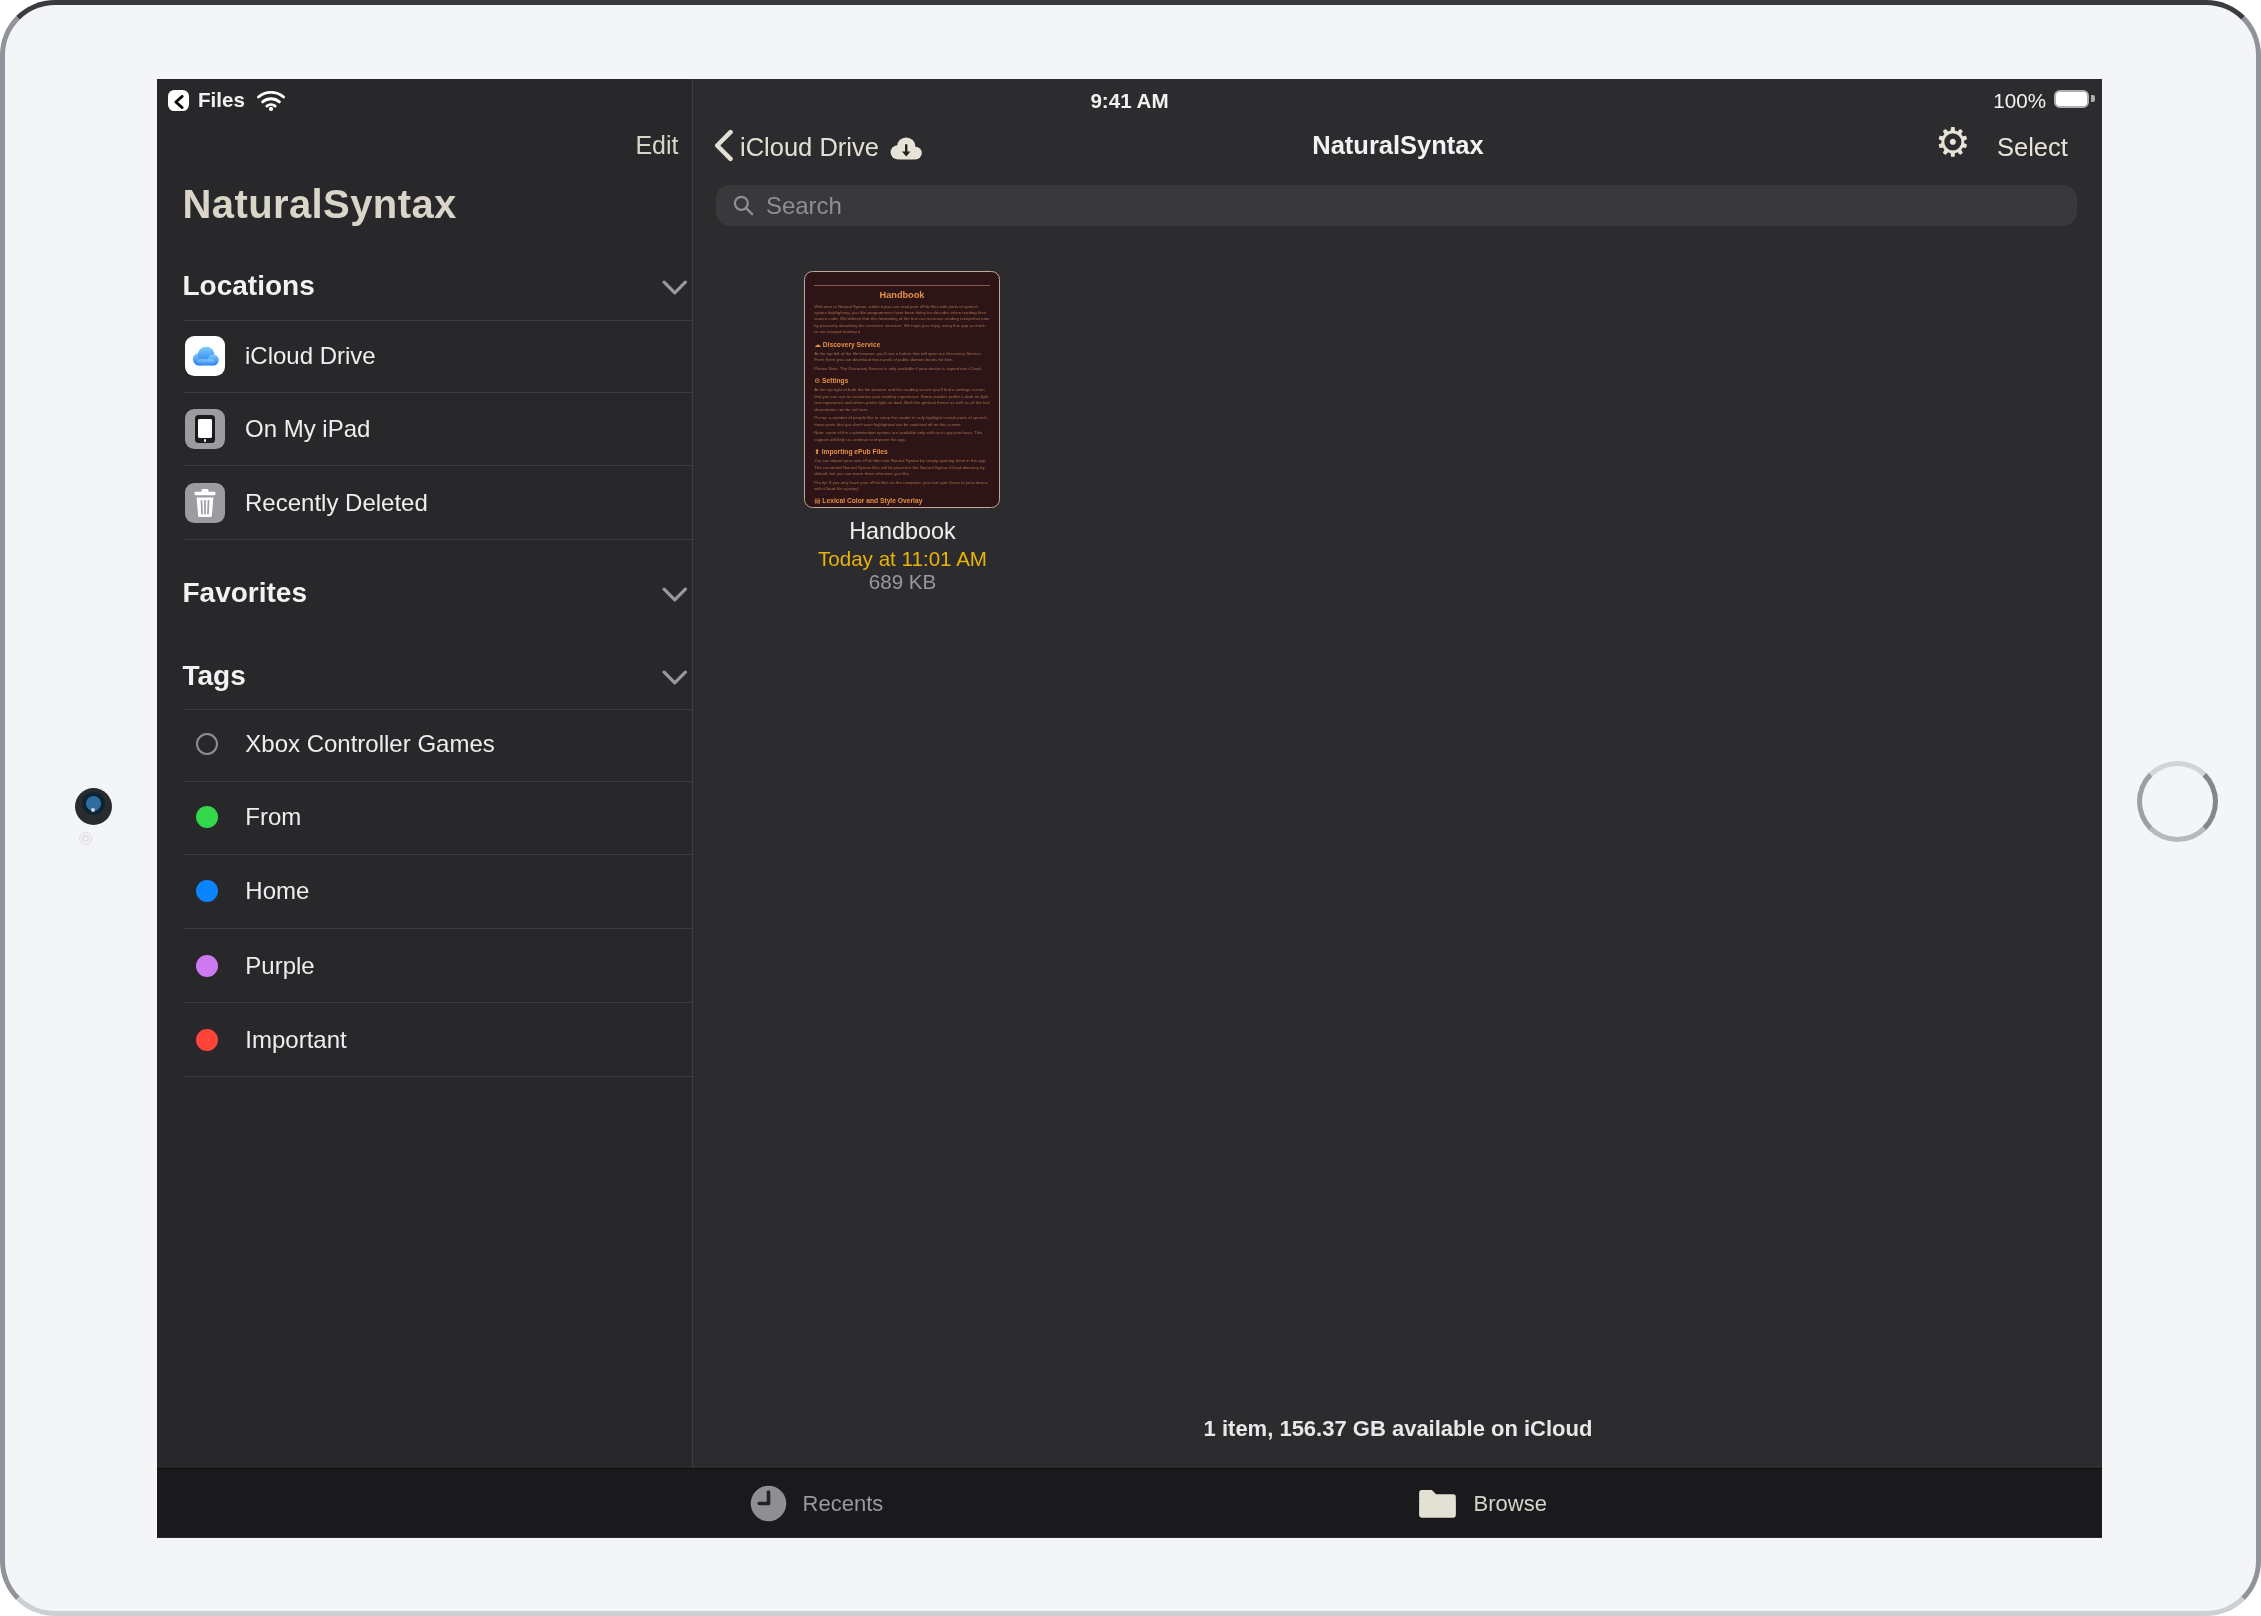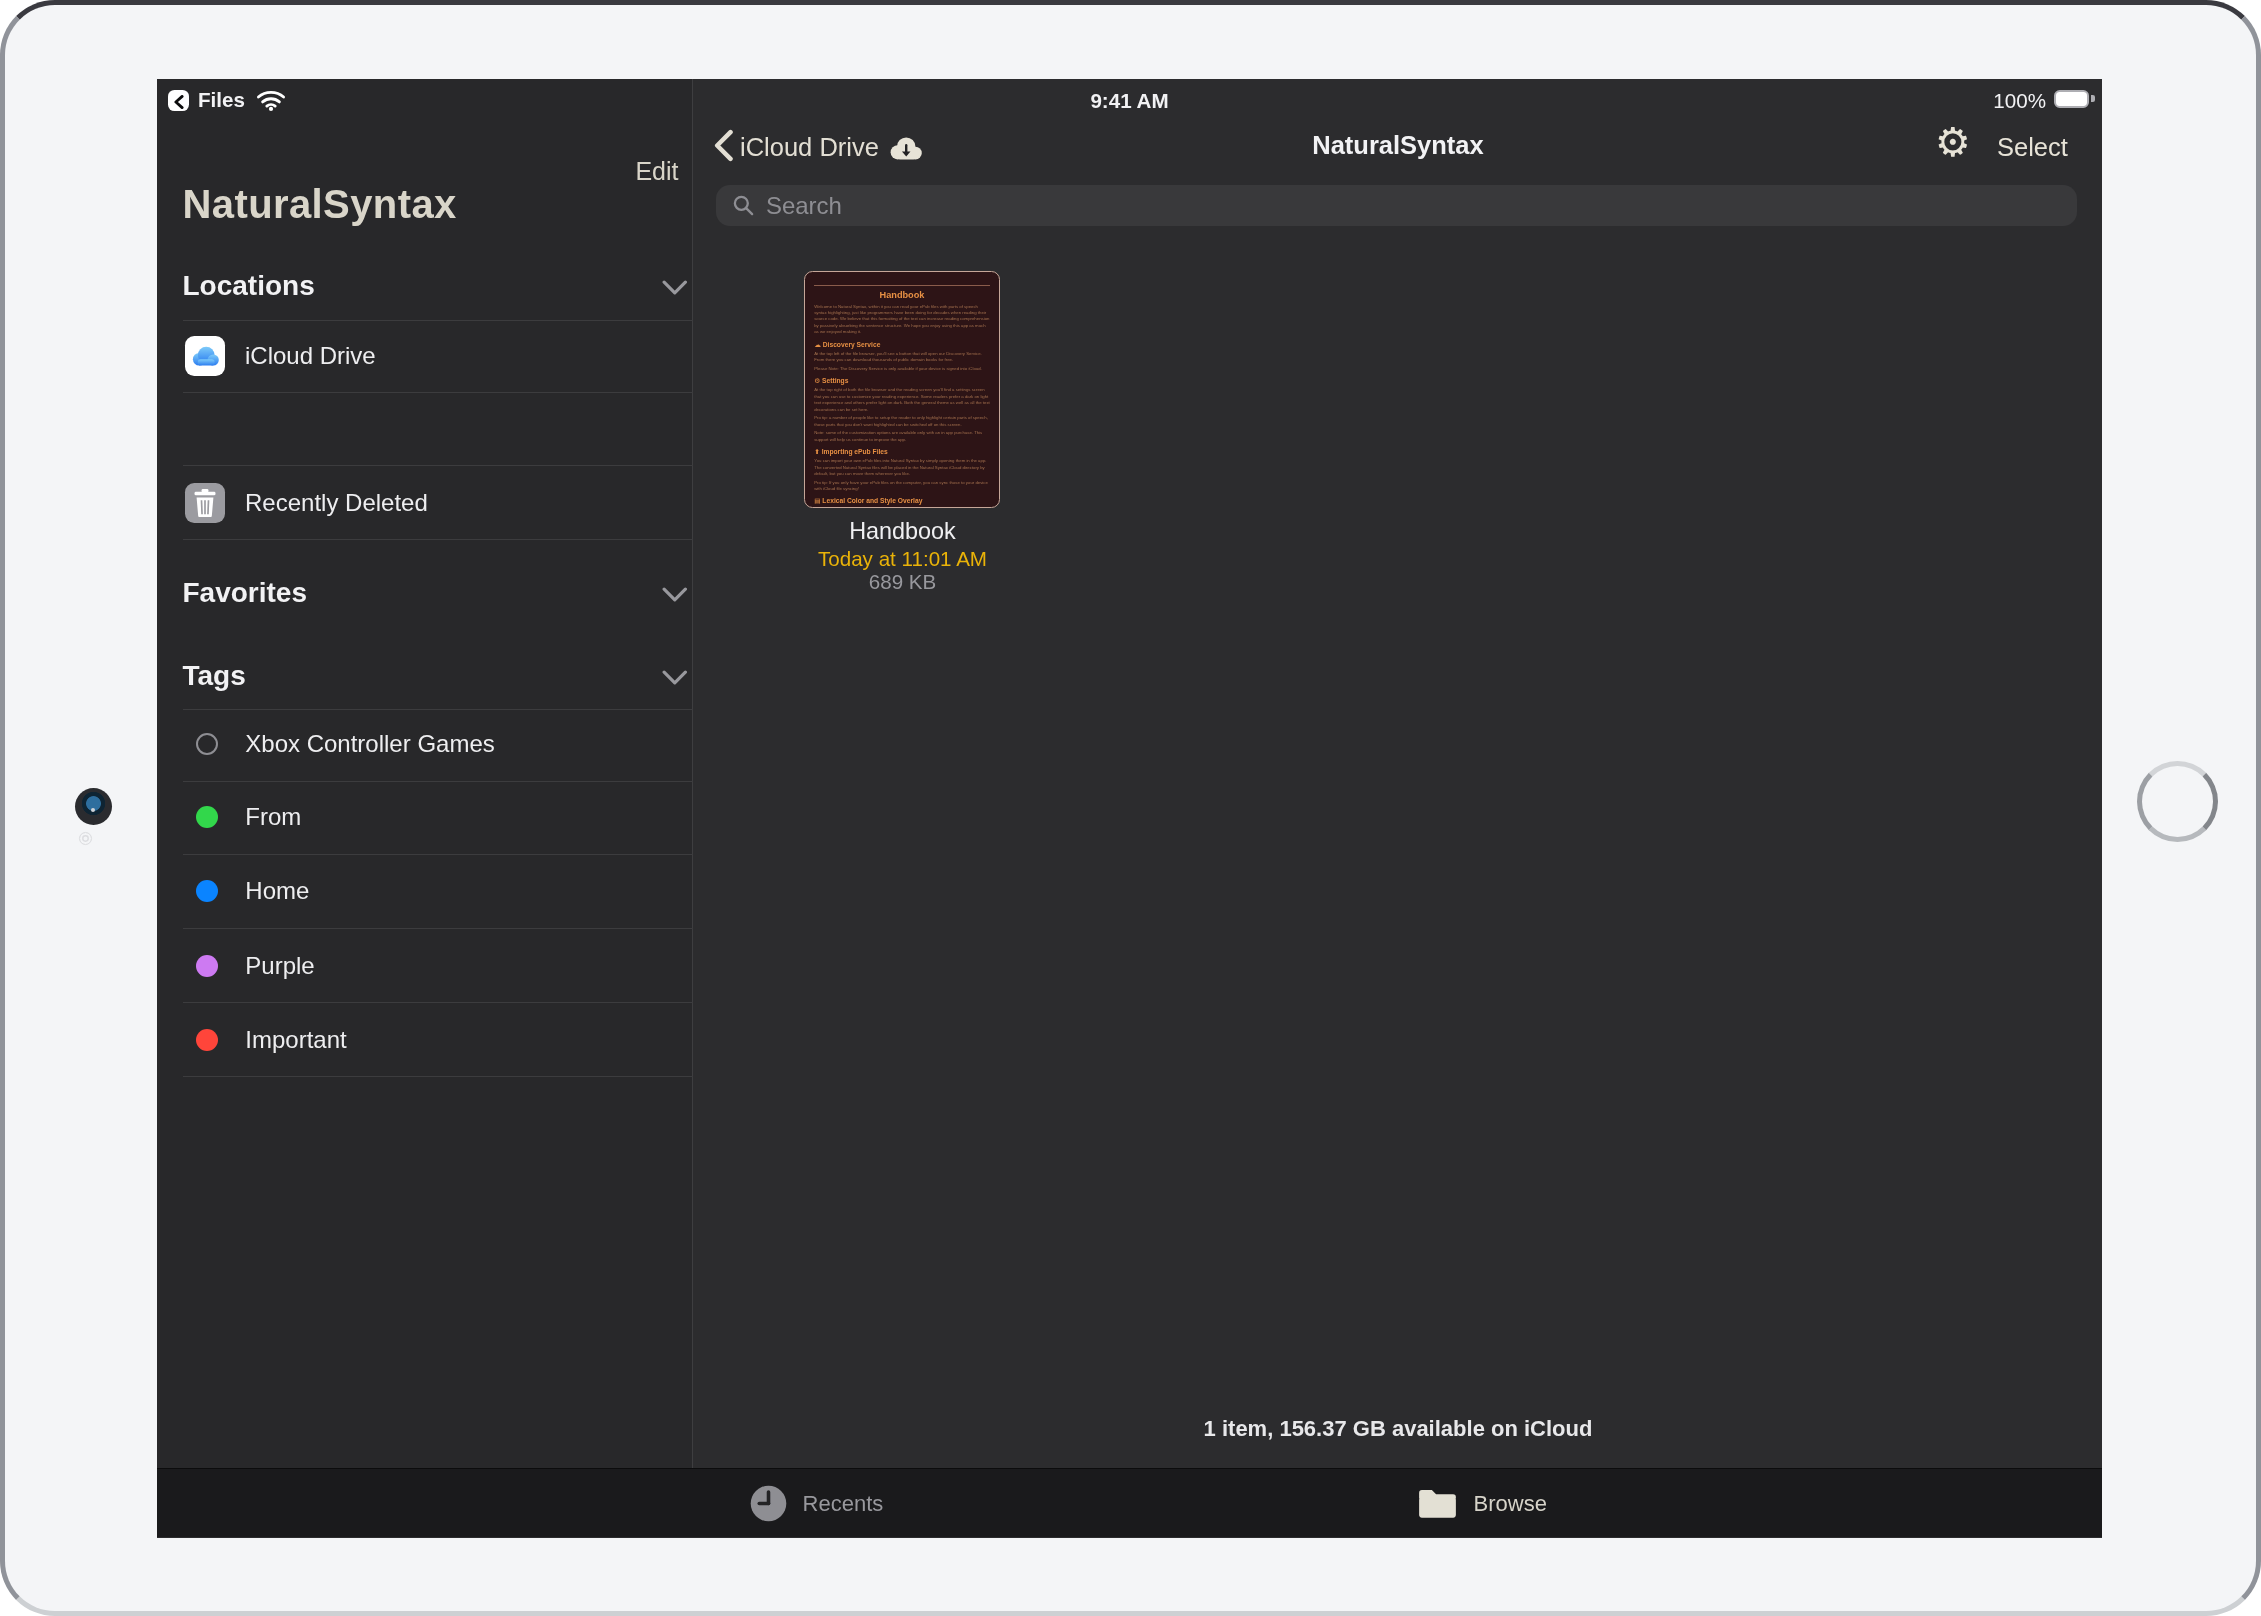--- a/index.html
+++ b/index.html
@@ -22,21 +22,21 @@
   .statusbar{position:absolute;left:0;top:0;width:1945px;height:41px;z-index:30;}
   .files-pill{position:absolute;left:11.3px;top:11.3px;width:21px;height:21px;border-radius:6.4px;background:#ffffff;}
   .files-pill svg{position:absolute;left:5px;top:4.3px;}
   .files-label{position:absolute;left:41px;top:9.2px;font-size:20.6px;font-weight:600;color:#f2f2f4;}
   .wifi{position:absolute;left:99px;top:10.6px;}
   .clock-time{position:absolute;left:0;width:1945px;top:10px;text-align:center;font-size:20.6px;font-weight:600;color:#f2f2f4;}
   .batt-pct{position:absolute;left:1815px;width:74px;top:10px;text-align:right;font-size:20.6px;font-weight:500;color:#f2f2f4;}
   .batt-body{position:absolute;left:1897px;top:10.6px;width:35px;height:18.4px;border:2.1px solid #aeaeb3;border-radius:5.7px;background:#ffffff;}
   .batt-nub{position:absolute;left:1934px;top:16.3px;width:3.5px;height:7px;border-radius:0 2.1px 2.1px 0;background:#aeaeb3;}
   
-  .edit-btn{position:absolute;left:25.5px;top:52px;width:496px;text-align:right;font-size:25px;color:#d9d5c9;margin-top:26px;}
+  .edit-btn{position:absolute;left:25.5px;top:52px;width:496px;text-align:right;font-size:25px;color:#d9d5c9;}
   .side-title{position:absolute;left:25.5px;top:103px;font-size:40px;font-weight:bold;color:#d9d5c9;letter-spacing:0.4px;}
   .sec-head{position:absolute;left:25.5px;font-size:28px;font-weight:bold;color:#f2f2f4;}
   .chev{position:absolute;left:505px;}
   .divider{position:absolute;left:25.5px;width:510px;height:1.4px;background:#3c3c3e;}
   .side-row{position:absolute;left:0;width:536px;height:74px;display:flex;align-items:center;padding-left:28px;}
   .loc-icon{width:40px;height:40px;border-radius:9.2px;flex:0 0 auto;position:relative;}
   .row-label{margin-left:20px;font-size:24px;color:#eeeef0;}
   .ic-white{background:#ffffff;display:flex;align-items:center;justify-content:center;}
   .ic-gray{background:#9b9ba0;display:flex;align-items:center;justify-content:center;}
   .ipad-glyph{width:20px;height:28px;background:#1b1b1d;border-radius:3.5px;position:relative;}
@@ -110,20 +110,26 @@
                 <circle cx="24" cy="13" r="12"></circle>
                 <circle cx="34" cy="20" r="8"></circle>
                 <rect x="12" y="19" width="24" height="9" rx="4"></rect>
               </g>
           </svg>
         </div>
         <span class="row-label">iCloud Drive</span>
       </div>
       <div class="divider" style="top:313px;"></div>
 
+      <div class="side-row" style="top:313px;">
+        <div class="loc-icon ic-gray">
+            <div class="ipad-glyph"></div>
+          </div>
+        <span class="row-label">On My iPad</span>
+      </div>
       <div class="divider" style="top:386px;"></div>
 
       <div class="side-row" style="top:387px;">
         <div class="loc-icon ic-gray">
           <svg width="24" height="28" viewBox="0 0 34 40">
             <rect x="12" y="0" width="10" height="5" rx="2" fill="#ffffff"></rect>
             <rect x="2" y="4" width="30" height="5" rx="2" fill="#ffffff"></rect>
             <path d="M5 12 h24 l-2.2 26 a3 3 0 0 1 -3 2.8 H10.2 a3 3 0 0 1 -3 -2.8 Z" fill="#ffffff"></path>
             <g stroke="#9b9ba0" stroke-width="2.4">
                 <line x1="12" y1="16" x2="12.8" y2="36"></line>

